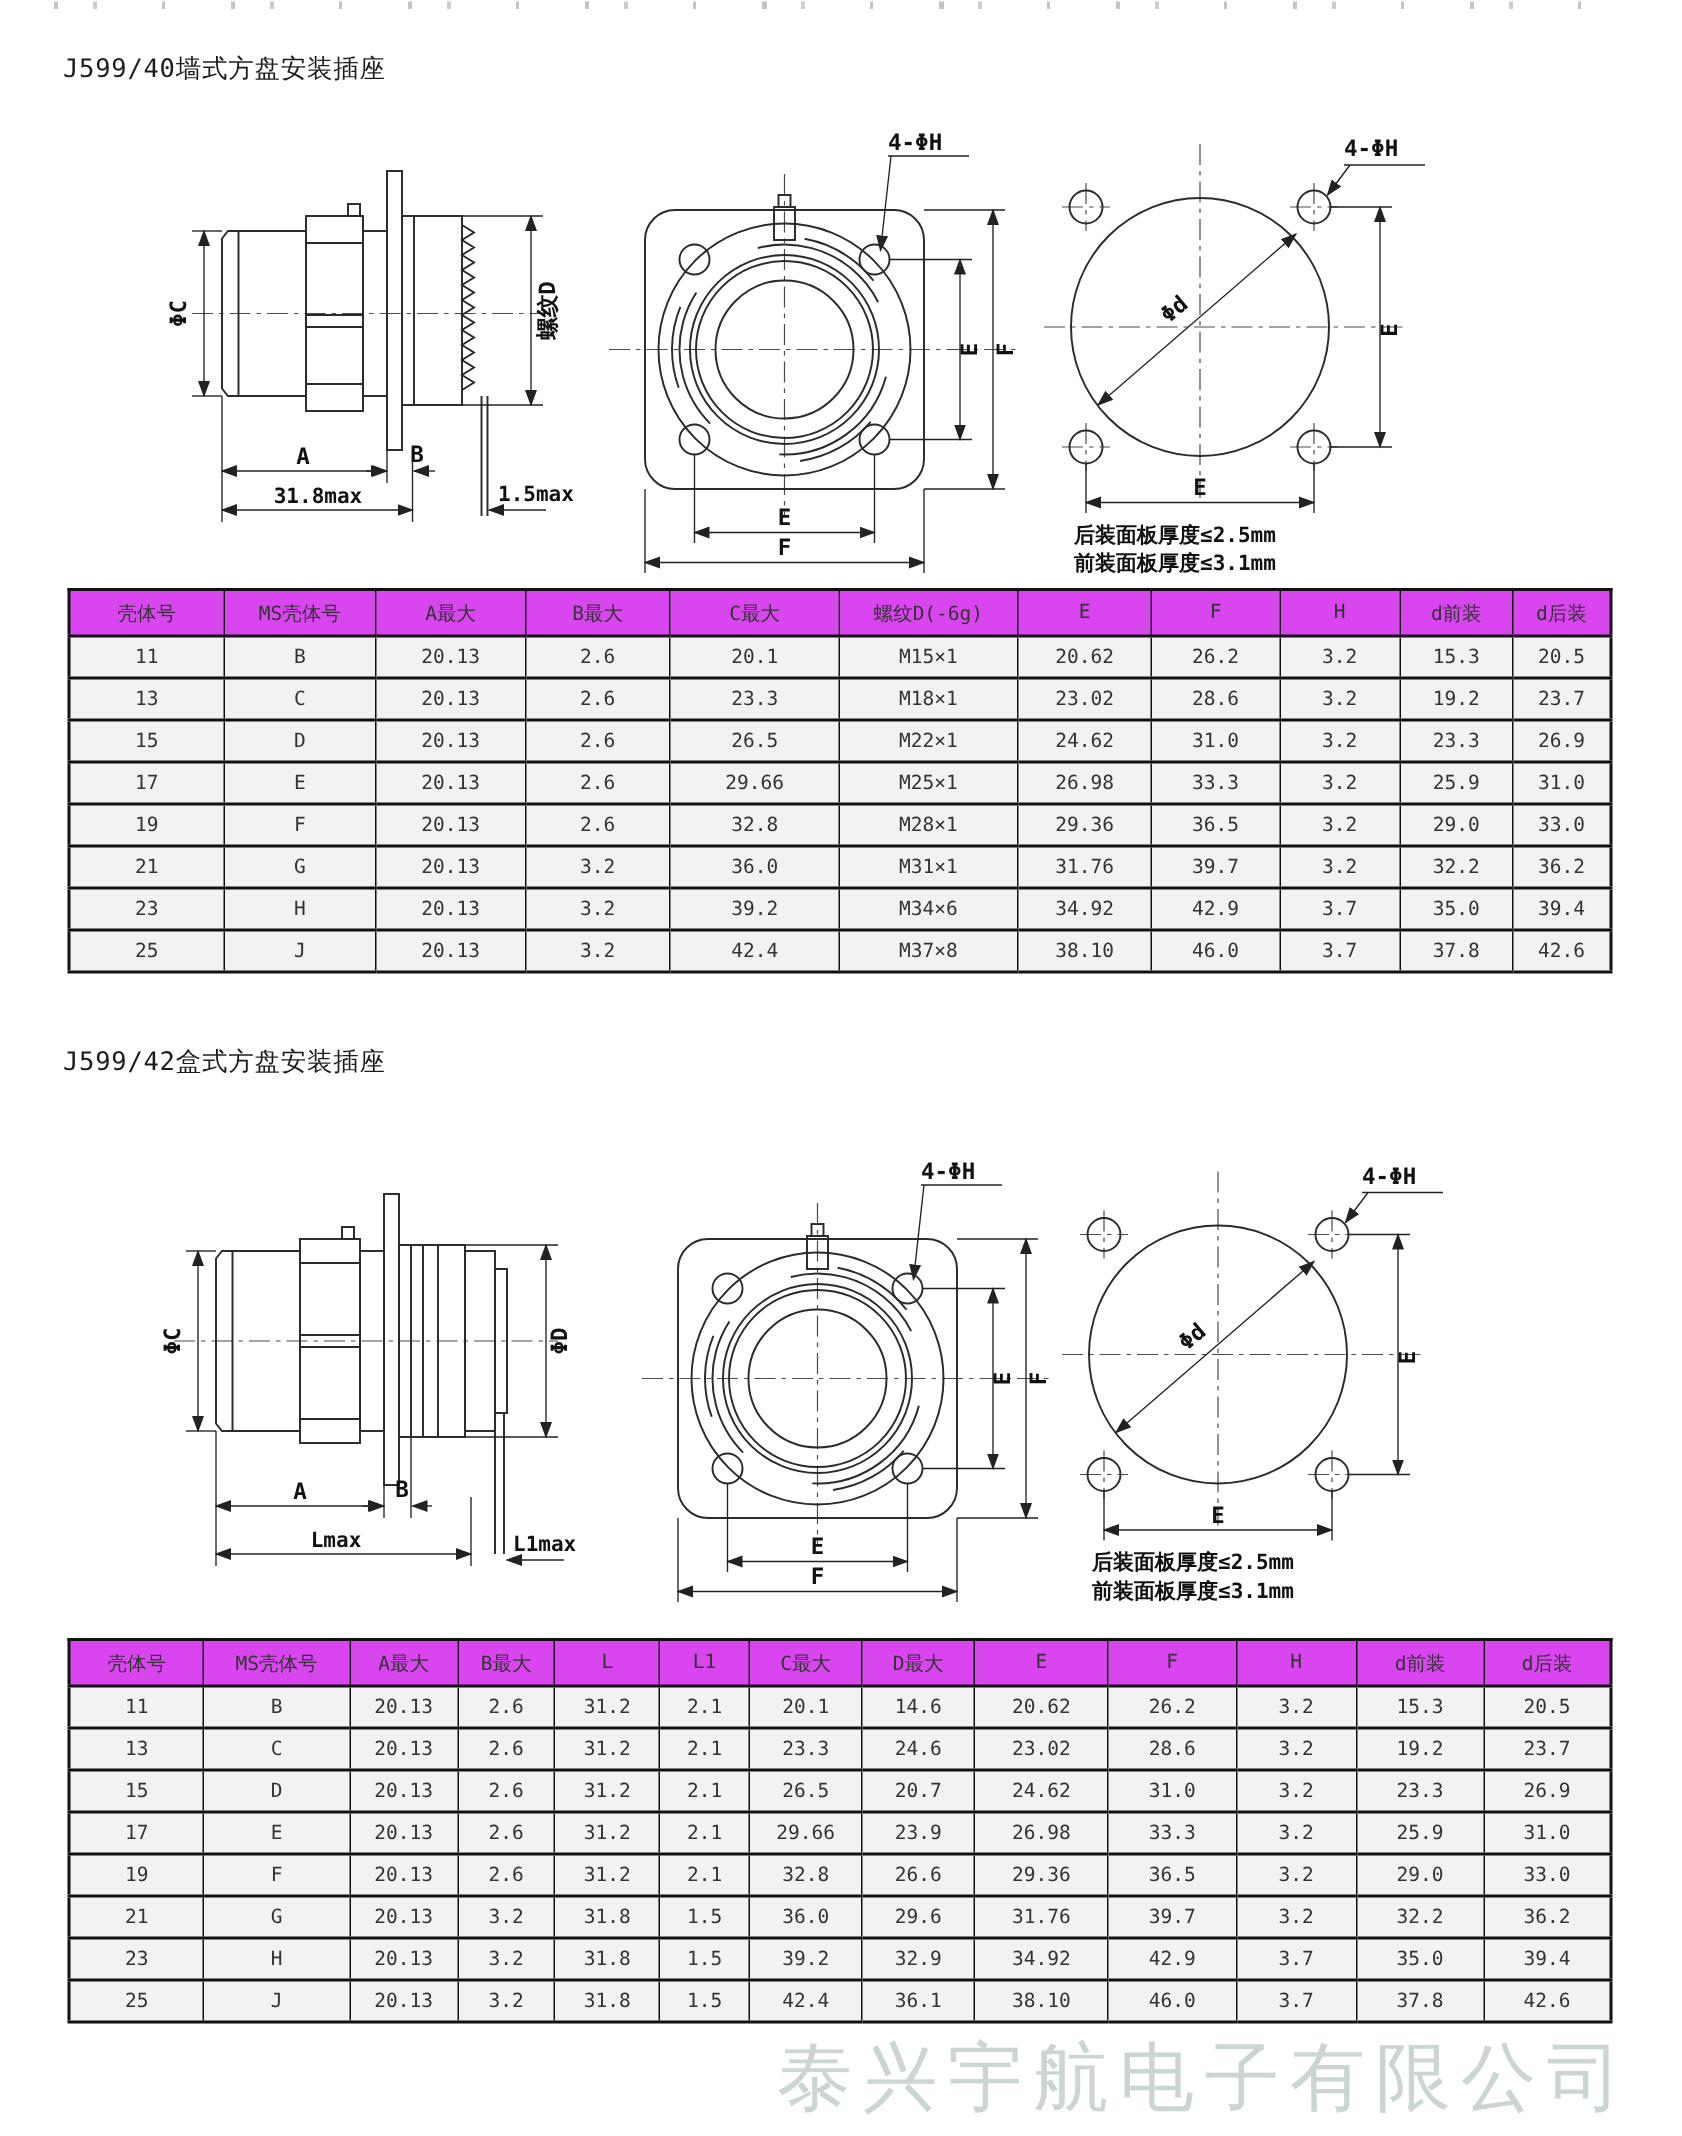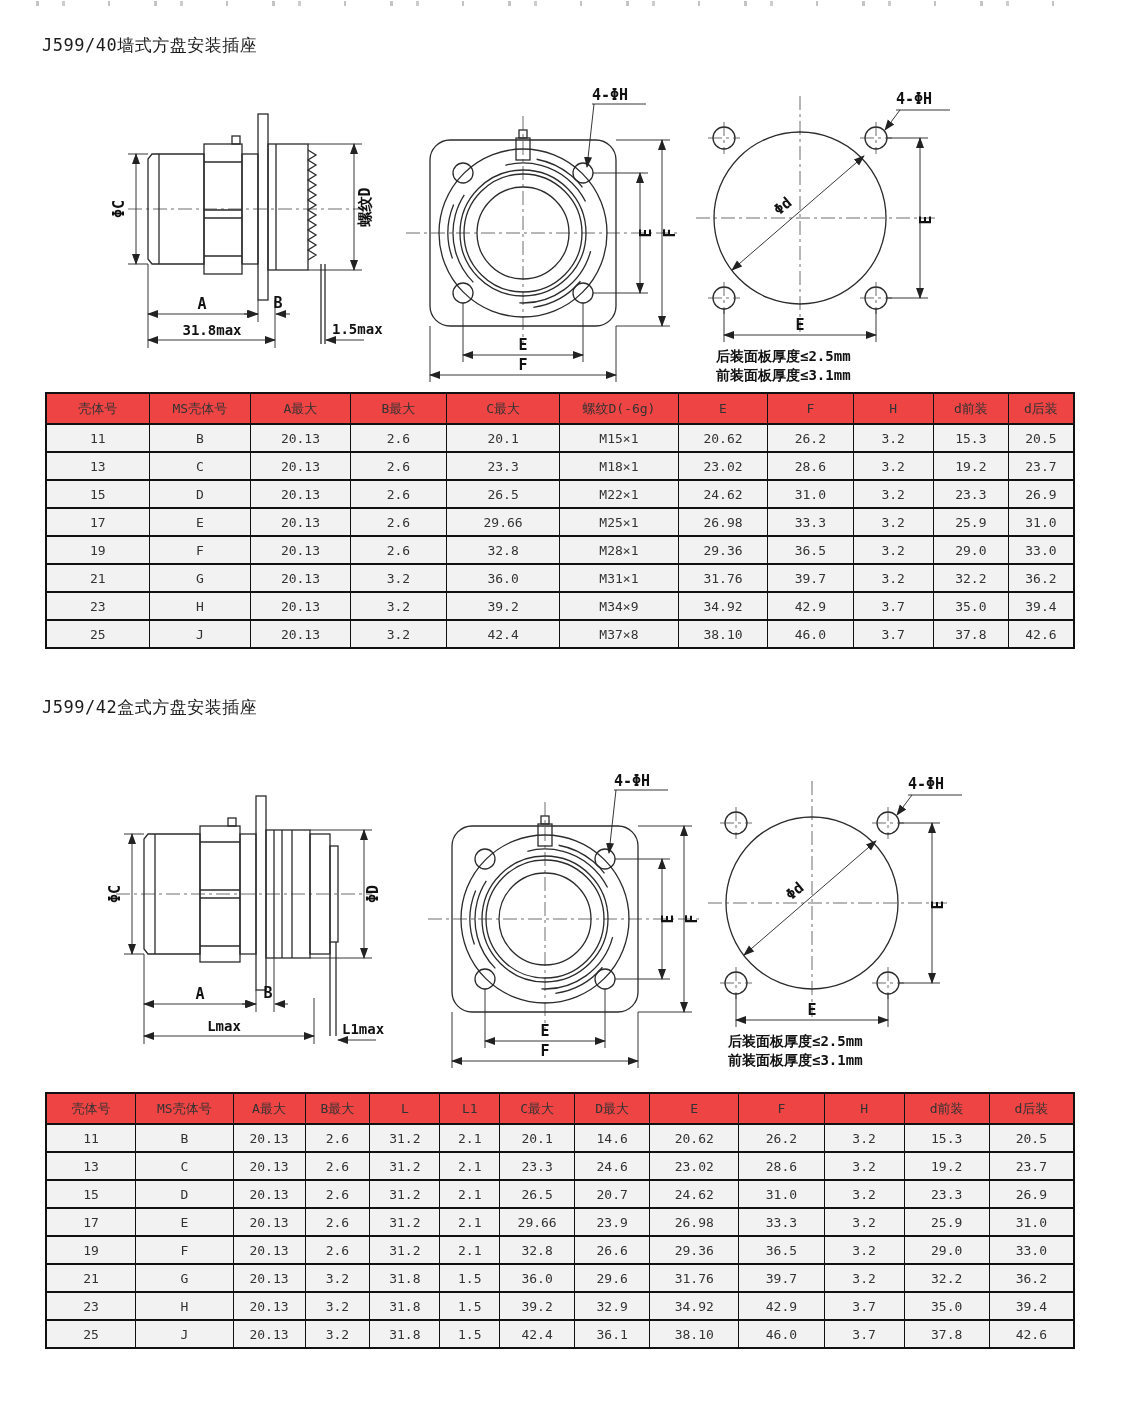--- a/index.html
+++ b/index.html
@@ -16,21 +16,21 @@
   .cl{stroke:#4a4a4a;fill:none;stroke-width:.8;stroke-dasharray:14 4 3 4;}
   .dim{stroke:#222;fill:none;stroke-width:.9;}
   text{fill:#111;stroke:none;font-family:"DejaVu Sans Mono",monospace;}
   .dimtxt{font-size:15px;font-weight:bold;}
   .smalltxt{font-size:14px;font-weight:bold;}
   .notes{font-size:14px;font-weight:bold;}
 
   .spec{position:absolute;left:45px;width:1030px;border-collapse:collapse;table-layout:fixed;
     font-size:13px;color:#333;text-align:center;border:2px solid #111;
     font-family:"DejaVu Sans Mono",monospace;}
-  .spec th{background:#ef4444;font-weight:normal;height:29px;border-left:1px solid #111;
+  .spec th{background:#d946ef;font-weight:normal;height:29px;border-left:1px solid #111;
     border-right:1px solid #111;border-bottom:2px solid #111;padding:0;}
   .spec td{background:#f2f2f2;height:26px;border-left:1px solid #111;border-right:1px solid #111;
     border-bottom:2px solid #111;padding:0;}
   #table1{top:392px;} #table2{top:1092px;}
   #table1 th:nth-child(1){width:10%}   #table1 th:nth-child(2){width:9.9%}
   #table1 th:nth-child(3){width:9.7%}  #table1 th:nth-child(4){width:9.4%}
   #table1 th:nth-child(5){width:11%}   #table1 th:nth-child(6){width:11.6%}
   #table1 th:nth-child(7){width:8.7%}  #table1 th:nth-child(8){width:8.3%}
   #table1 th:nth-child(9){width:7.8%}  #table1 th:nth-child(10){width:7.3%}
   #table1 th:nth-child(11){width:6.3%}
@@ -290,21 +290,21 @@
           <td>3.2</td>
           <td>32.2</td>
           <td>36.2</td>
         </tr>
         <tr>
           <td>23</td>
           <td>H</td>
           <td>20.13</td>
           <td>3.2</td>
           <td>39.2</td>
-          <td>M34×9</td>
+          <td>M34×6</td>
           <td>34.92</td>
           <td>42.9</td>
           <td>3.7</td>
           <td>35.0</td>
           <td>39.4</td>
         </tr>
         <tr>
           <td>25</td>
           <td>J</td>
           <td>20.13</td>
@@ -588,13 +588,14 @@
           <td>36.1</td>
           <td>38.10</td>
           <td>46.0</td>
           <td>3.7</td>
           <td>37.8</td>
           <td>42.6</td>
         </tr>
       </tbody>
     </table>
 
+  <div class="wm-footer">泰兴宇航电子有限公司</div>
 </div>
 
 </body></html>

